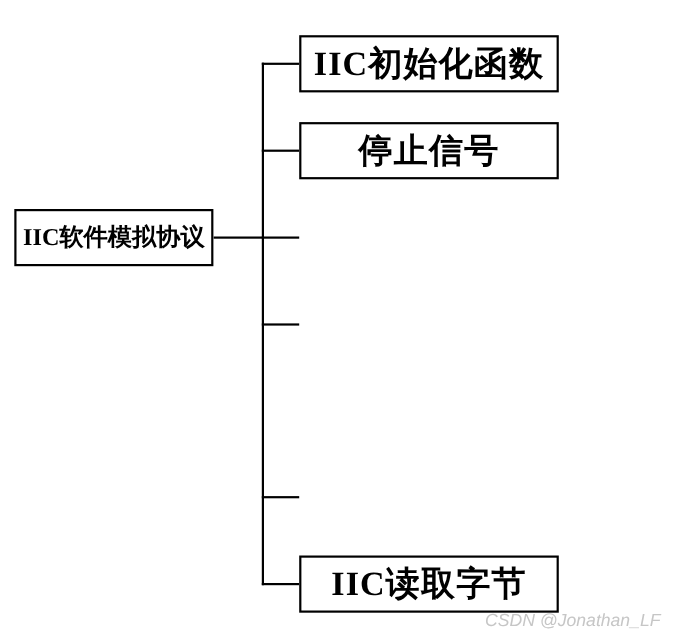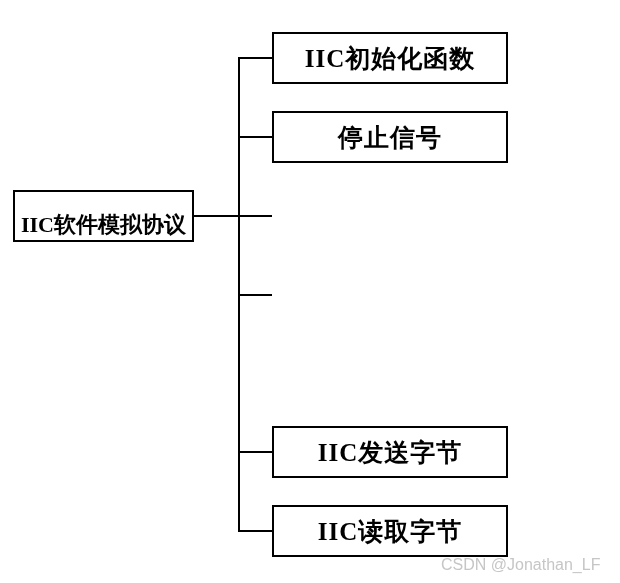--- a/index.html
+++ b/index.html
@@ -17,33 +17,32 @@
   }
   .node {
     position: absolute;
     box-sizing: border-box;
     border: 2px solid #000000;
     background: #ffffff;
     display: flex;
     align-items: center;
     justify-content: center;
     font-weight: bold;
-    font-size: 25px;
+    font-size: 31px;
     color: #000000;
     letter-spacing: 1px;
     white-space: nowrap;
   }
   .node-root {
     left: 13px;
     top: 190px;
     width: 181px;
     height: 52px;
     font-size: 22px;
     letter-spacing: 0px;
-    align-items: flex-end;
   }
   .node-child {
     left: 272px;
     width: 236px;
     height: 52px;
   }
   .line {
     position: absolute;
     background: #000000;
   }
@@ -65,20 +64,21 @@
     height: 2px;
   }
   .watermark {
     position: absolute;
     left: 441px;
     top: 556px;
     font-family: "Liberation Sans", "DejaVu Sans", sans-serif;
     font-size: 16px;
     color: #c6c6c6;
     white-space: nowrap;
+    font-style: italic;
   }
 </style>
 </head>
 <body>
 
 <div class="canvas">
 
   <div class="line trunk"></div>
   <div class="line root-connector"></div>
 
@@ -93,22 +93,19 @@
   <div class="node node-root">
     <span>IIC软件模拟协议</span>
   </div>
 
   <div class="node node-child" style="top:32px">
     <span>IIC初始化函数</span>
   </div>
   <div class="node node-child" style="top:111px">
     <span>停止信号</span>
   </div>
-  <div class="node node-child" style="top:426px">
-    <span>IIC发送字节</span>
-  </div>
   <div class="node node-child" style="top:505px">
     <span>IIC读取字节</span>
   </div>
 
   <div class="watermark">CSDN @Jonathan_LF</div>
 
 </div>
 
 </body></html>

